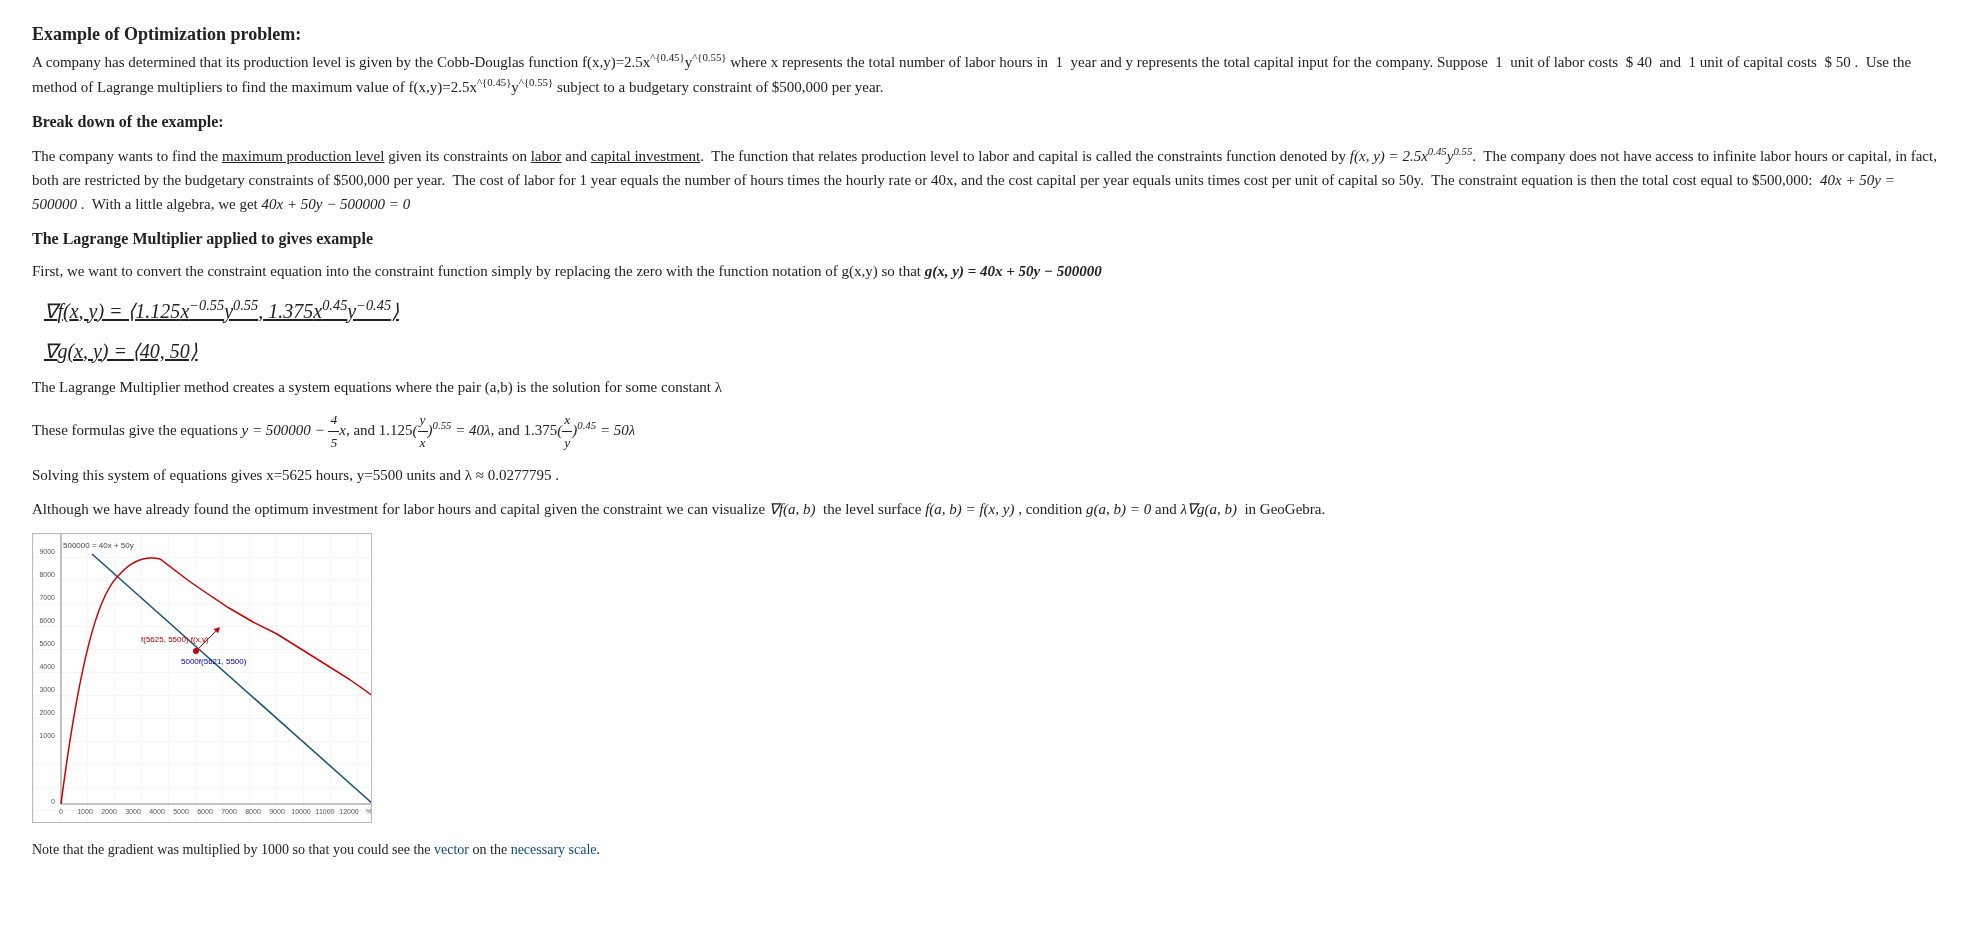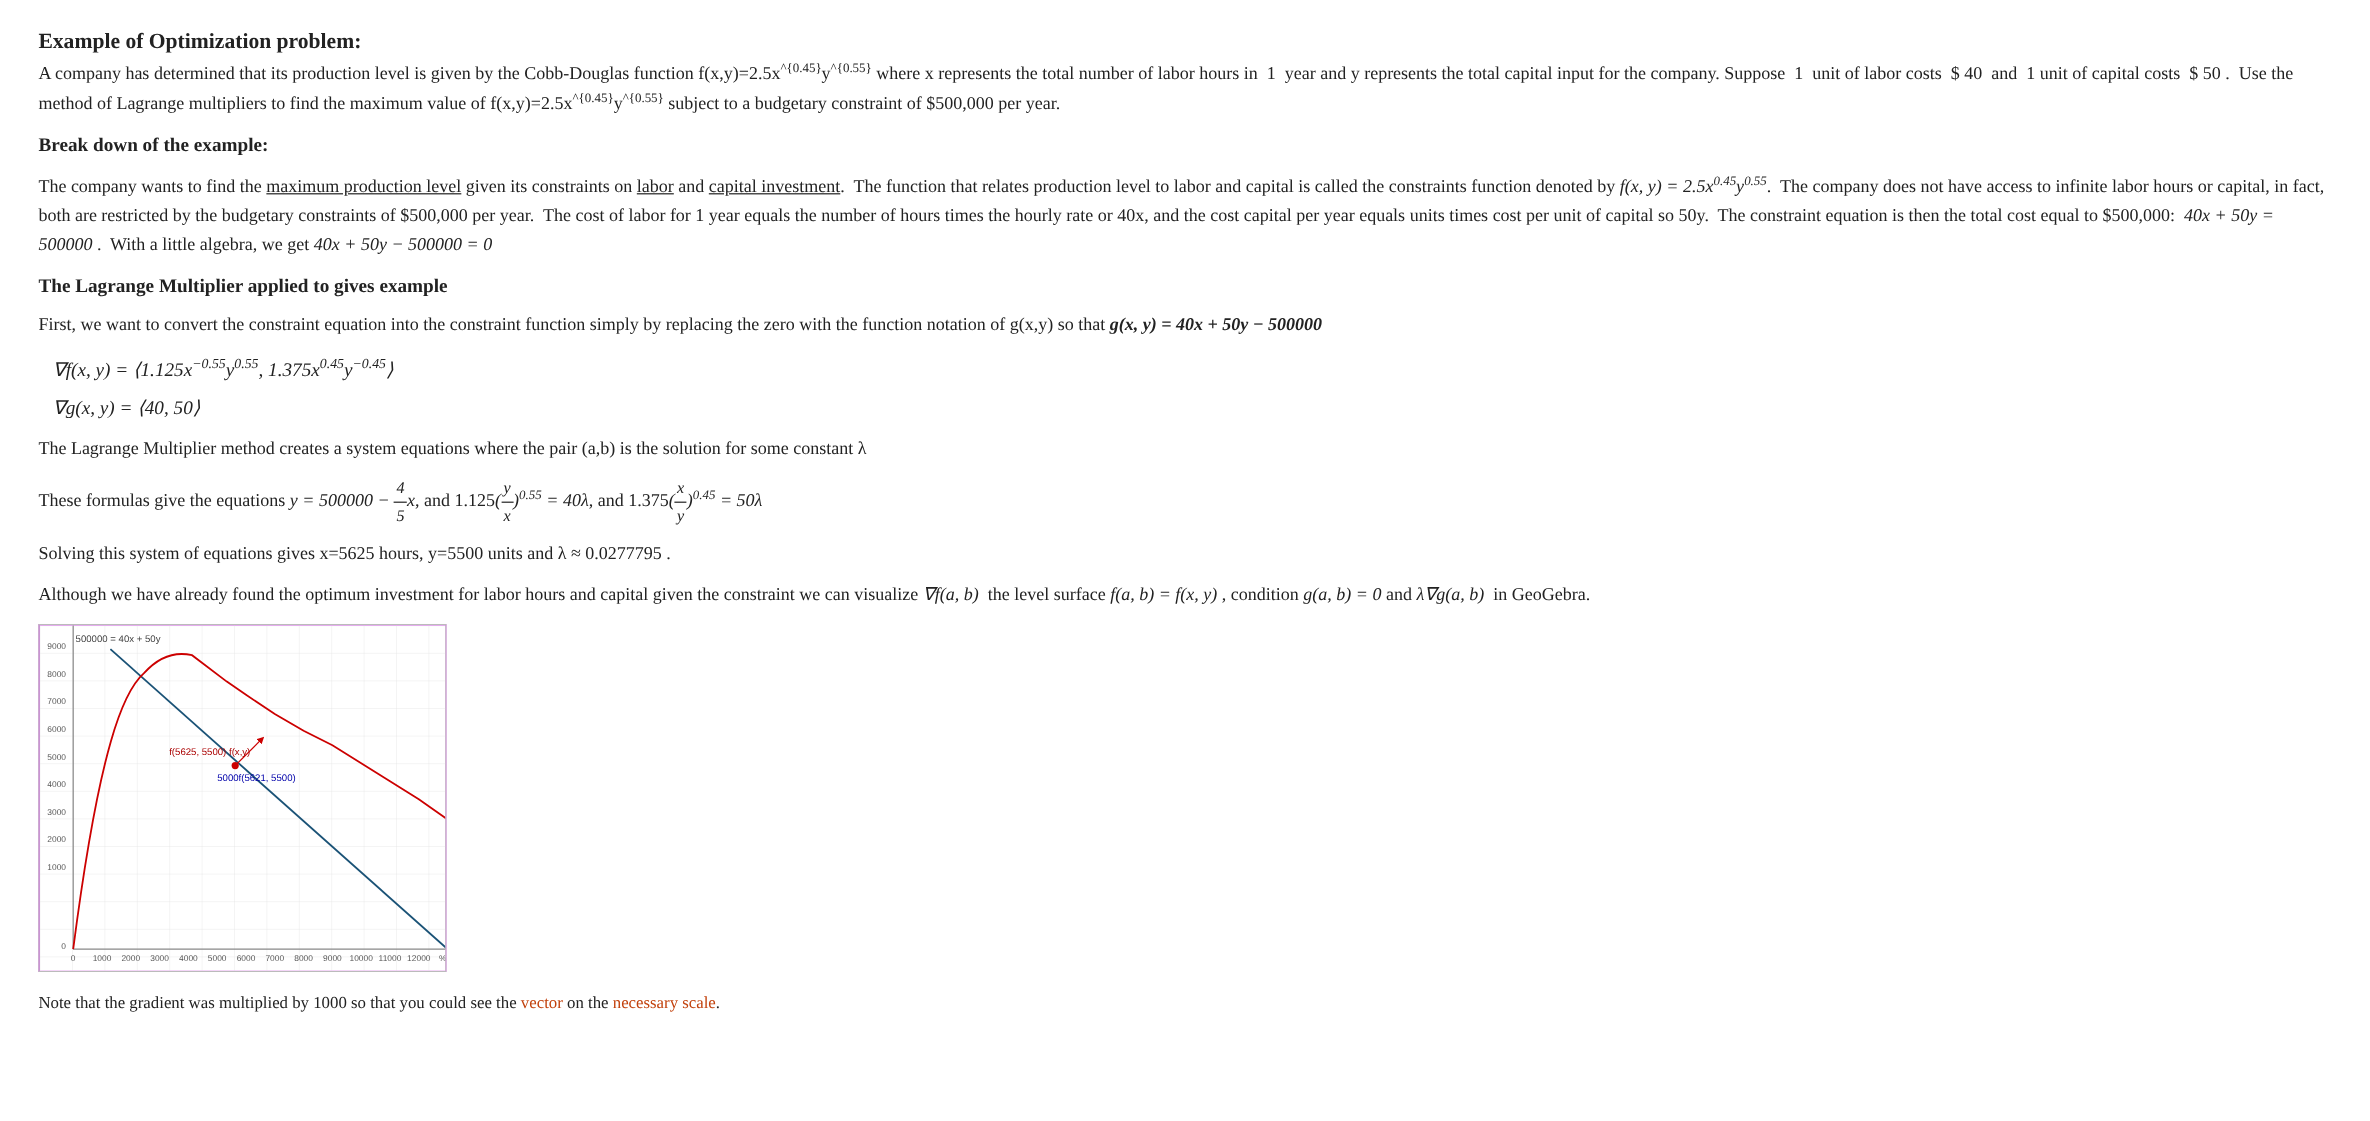--- a/index.html
+++ b/index.html
@@ -21,52 +21,53 @@
       line-height: 1.6;
     }
     .section-title {
       font-size: 16px;
       font-weight: bold;
       margin-bottom: 8px;
     }
     .math-block {
       font-family: 'Times New Roman', serif;
       margin: 6px 0 6px 12px;
-      font-size: 16px;
+      font-size: 20px;
       line-height: 1.8;
+      text-decoration: underline;
     }
     .formula-line {
       display: block;
       margin-bottom: 4px;
     }
     sup { font-size: 0.72em; vertical-align: super; }
     .bold { font-weight: normal; }
     .underline { text-decoration: underline; }
     .blue { color: #1565C0; }
 
     
     .chart-container {
       width: 340px;
       height: 290px;
       border: 1px solid #bbb;
       position: relative;
       margin: 12px 0 16px 0;
-      background: #d946ef;
+      background: #14b8a6;
       overflow: hidden;
     }
     svg.chart-svg {
       width: 340px;
       height: 290px;
     }
     .note-text {
       font-size: 14px;
       color: #222;
       margin-top: 10px;
     }
-    .note-text .blue { color: #c2410c; }
+    .note-text .blue { color: #0c4a6e; }
 
     
     .frac {
       display: inline-flex;
       flex-direction: column;
       align-items: center;
       vertical-align: middle;
       font-size: 0.9em;
     }
     .frac .num { border-bottom: 1px solid #222; padding: 0 2px; }

